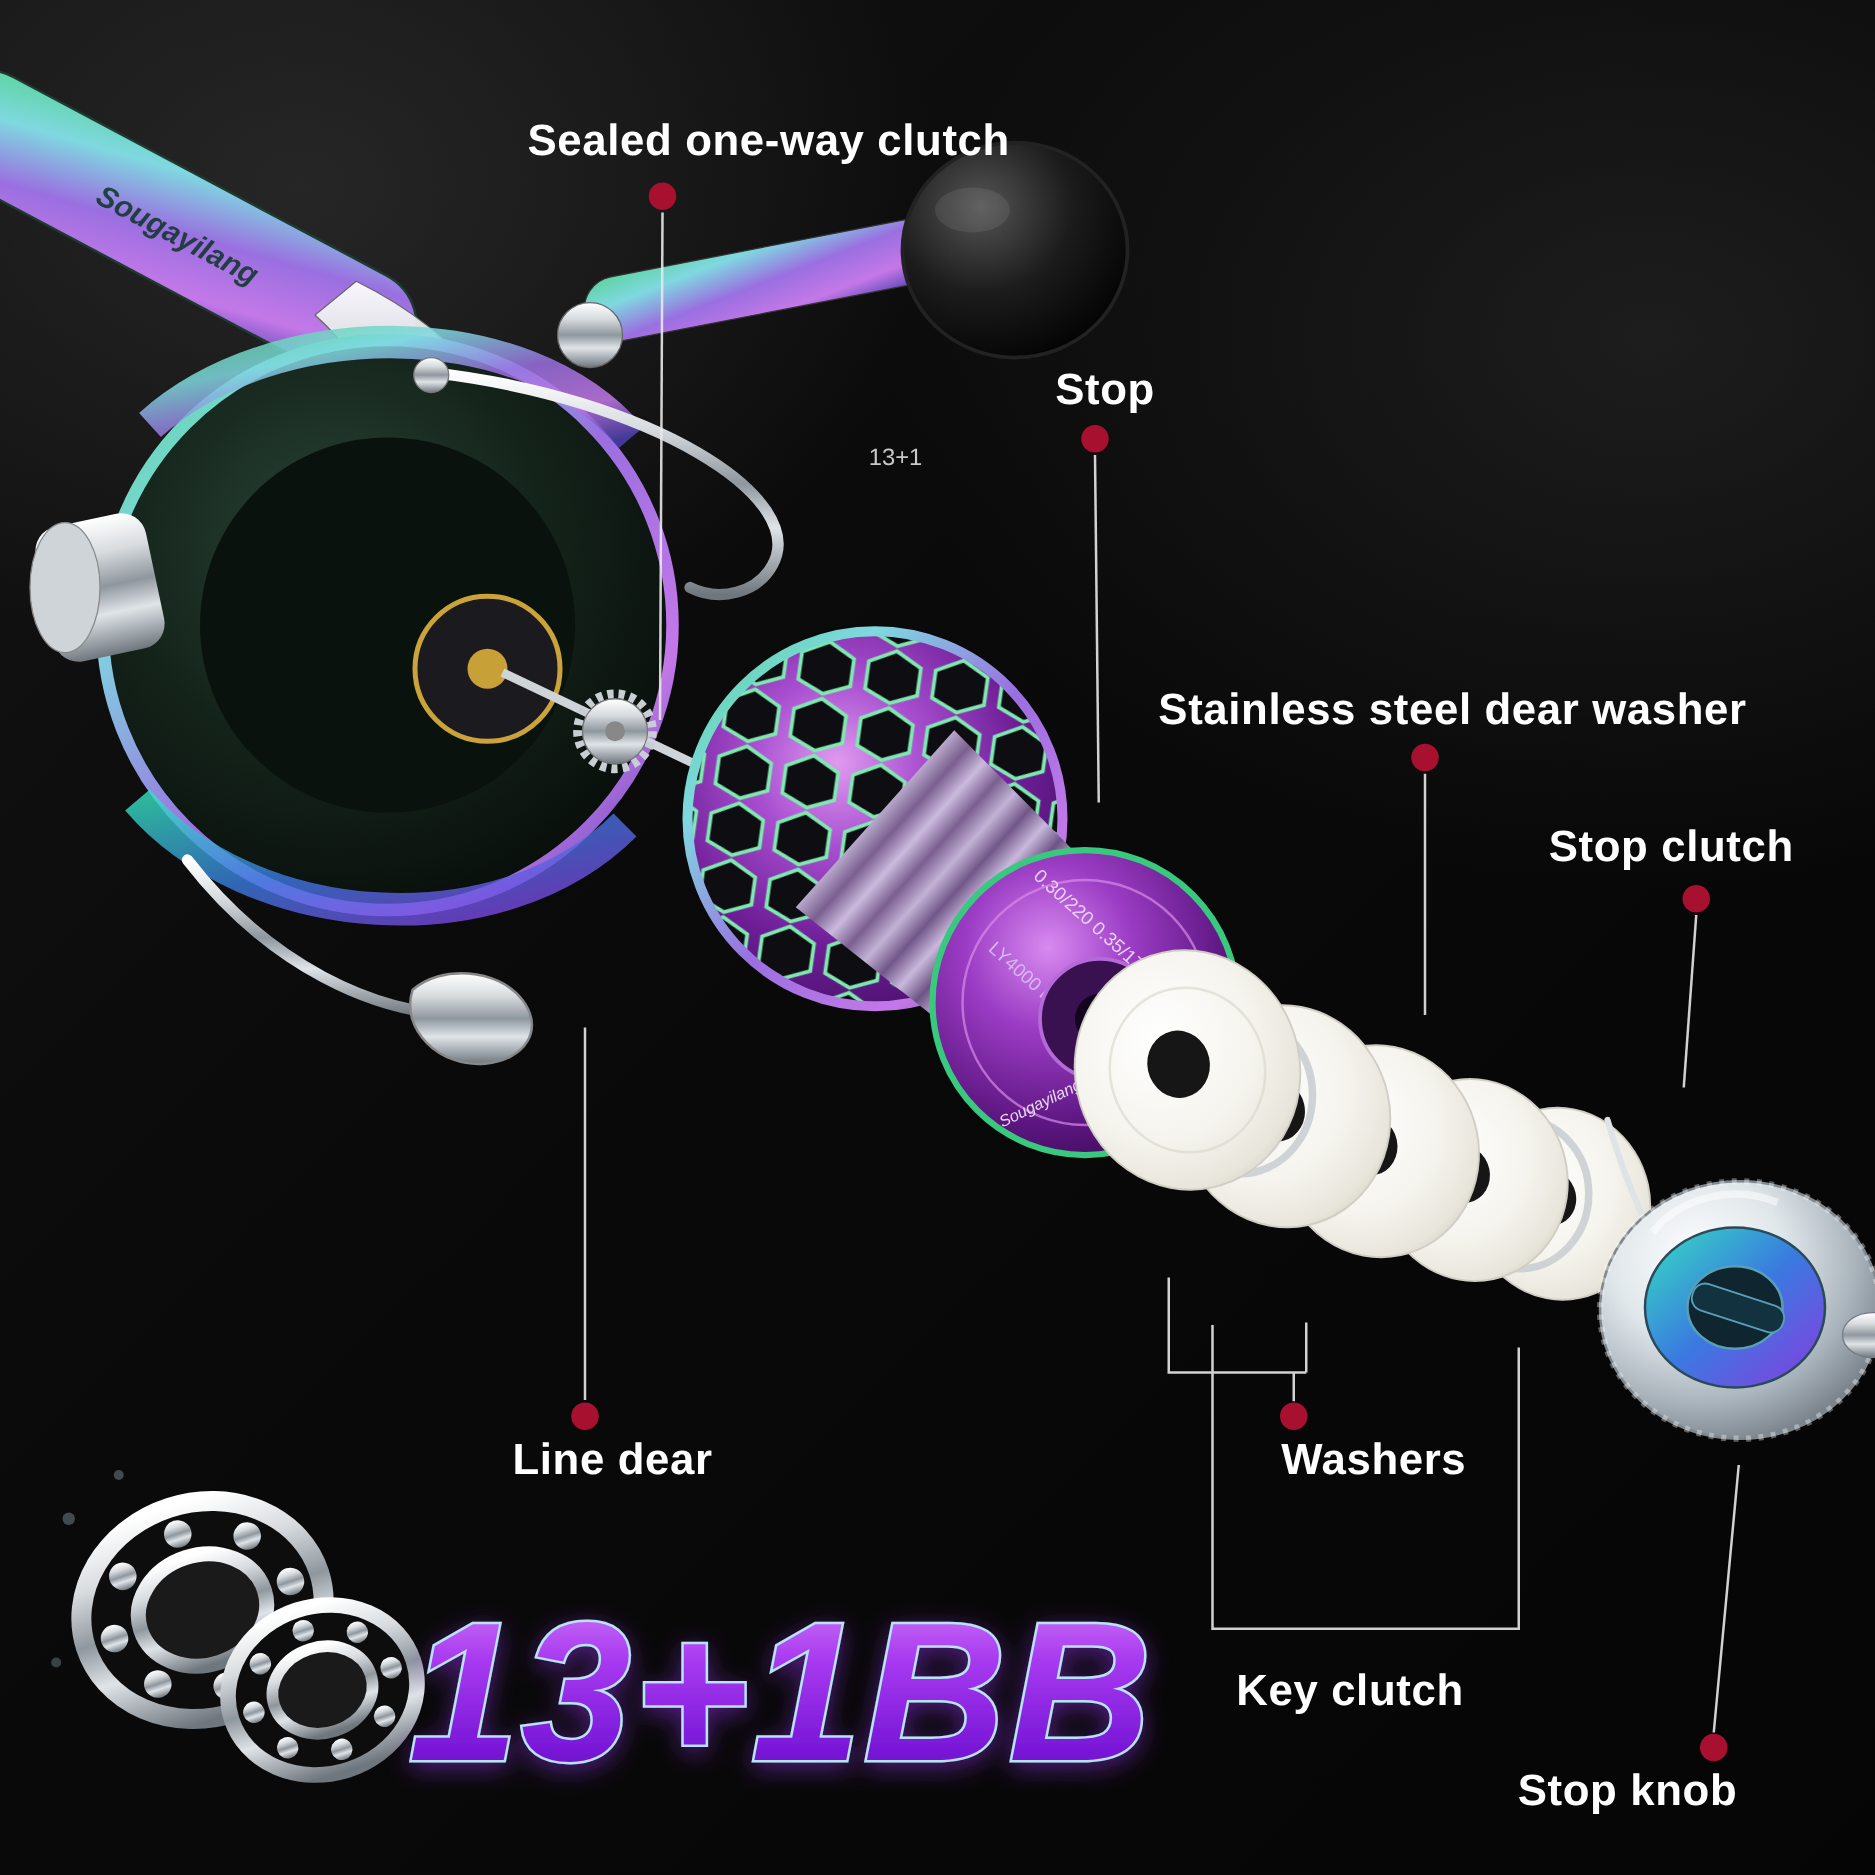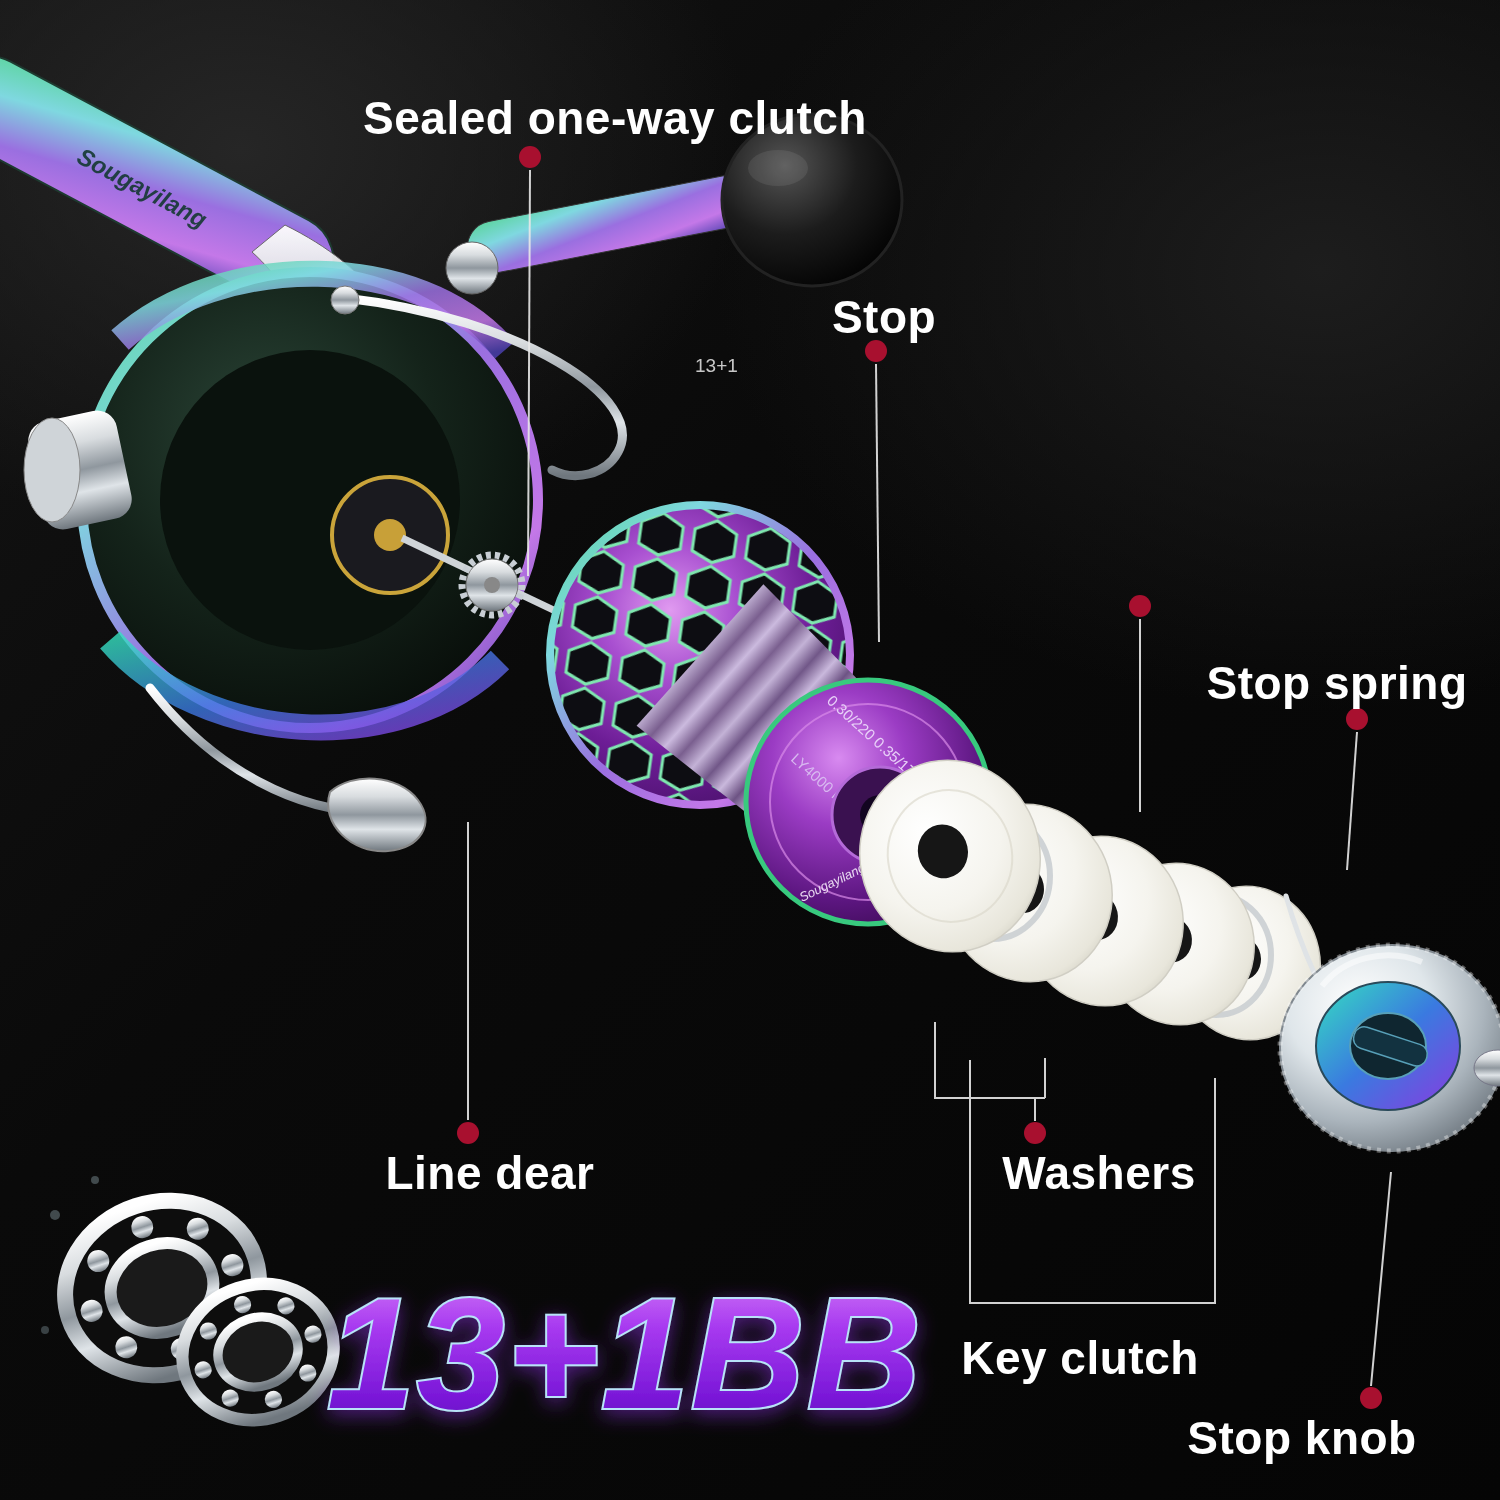--- a/index.html
+++ b/index.html
@@ -8,21 +8,21 @@
     position:relative;width:1500px;height:1500px;overflow:hidden;
     font-family:"Liberation Sans",sans-serif;
     background:
       radial-gradient(850px 650px at 16% 10%, #262626 0%, rgba(18,18,18,0) 60%),
       radial-gradient(1100px 800px at 88% 18%, #1d1d1d 0%, rgba(10,10,10,0) 55%),
       linear-gradient(135deg,#141414 0%,#0a0a0a 40%,#050505 100%);
   }
   .art{position:absolute;inset:0}
   .callout{
     position:absolute;transform:translateX(-50%);
-    color:#ffffff;font-size:46px;font-weight:bold;letter-spacing:.5px;
+    color:#ffffff;font-size:35px;font-weight:bold;letter-spacing:.5px;
     line-height:1;white-space:nowrap;text-align:center;
   }
 </style>
 </head>
 <body>
 
 <div class="stage">
 
   <svg class="art" width="1500" height="1500" viewBox="0 0 1500 1500">
     <defs>
@@ -251,19 +251,20 @@
       <circle cx="468" cy="1133" r="11" fill="#a8102f"></circle>
       <circle cx="1035" cy="1133" r="11" fill="#a8102f"></circle>
       <circle cx="1371" cy="1398" r="11" fill="#a8102f"></circle>
     </g>
 
     <text x="625" y="1408" text-anchor="middle" font-family="Liberation Sans, sans-serif" font-size="158" font-style="italic" font-weight="bold" fill="url(#bbGrad)" stroke="#b8e2f8" stroke-width="4" paint-order="stroke" filter="url(#bbGlow)" letter-spacing="2">13+1BB</text>
   </svg>
 
   <div class="callout" style="left:615px;top:95px">Sealed one-way clutch</div>
   <div class="callout" style="left:884px;top:294px">Stop</div>
-  <div class="callout" style="left:1337px;top:660px">Stop spring</div>
+  <div class="callout" style="left:1162px;top:550px">Stainless steel dear washer</div>
+  <div class="callout" style="left:1337px;top:660px">Stop clutch</div>
   <div class="callout" style="left:490px;top:1150px">Line dear</div>
   <div class="callout" style="left:1099px;top:1150px">Washers</div>
   <div class="callout" style="left:1080px;top:1335px">Key clutch</div>
   <div class="callout" style="left:1302px;top:1415px">Stop knob</div>
 
 </div>
 
 </body></html>

